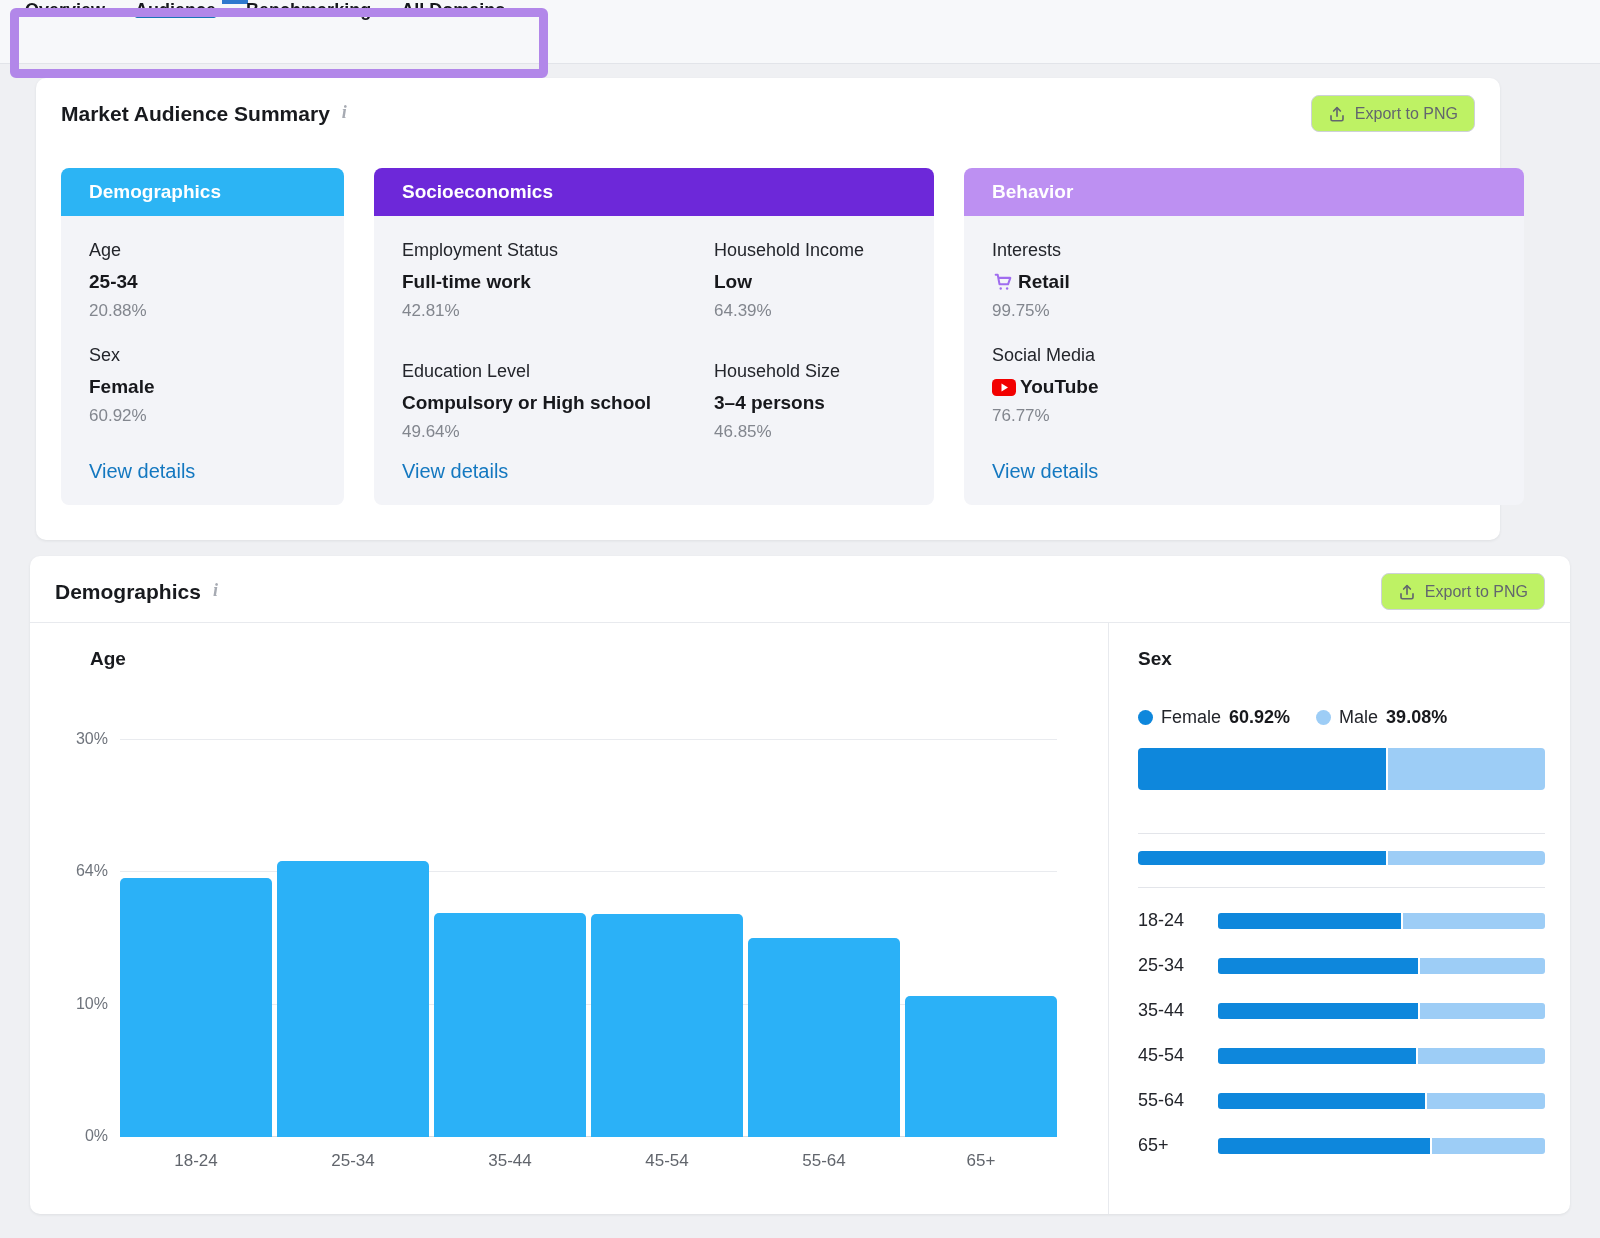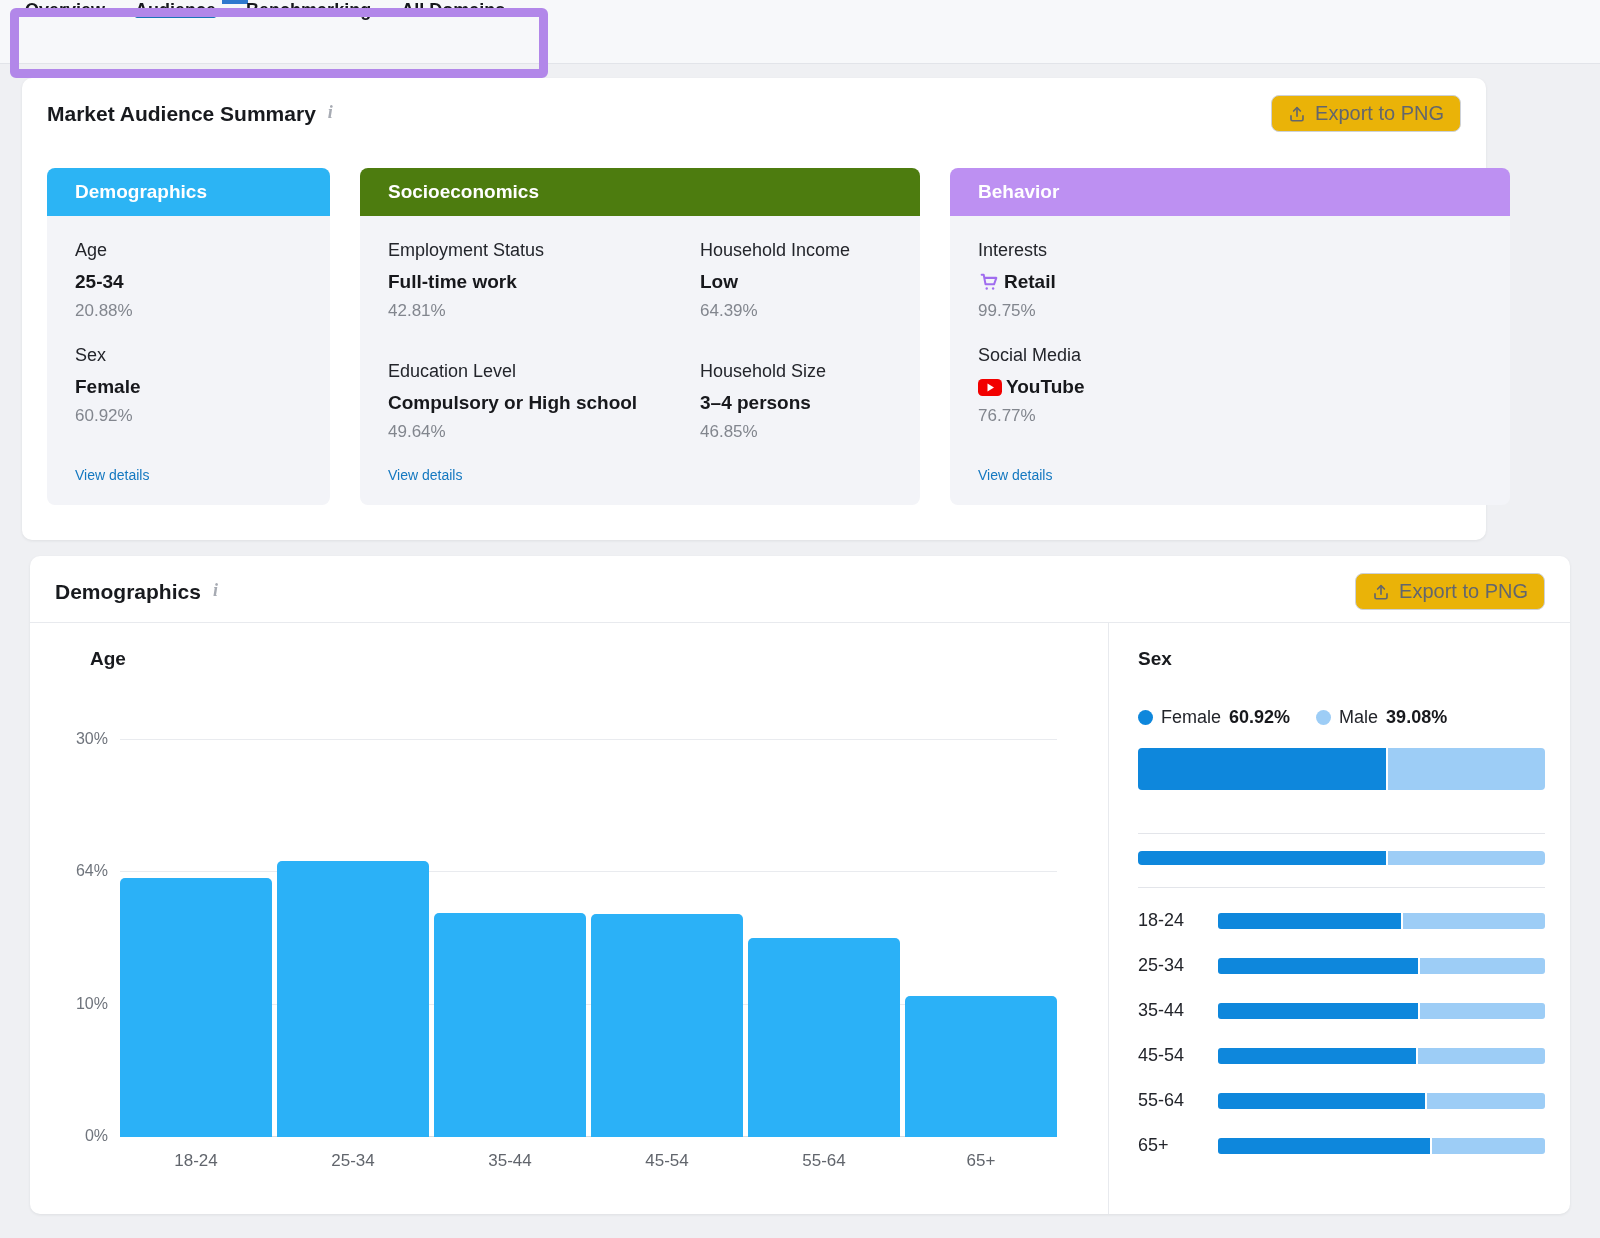--- a/index.html
+++ b/index.html
@@ -15,45 +15,45 @@
          color:#16181D; cursor:pointer; white-space:nowrap; }
   .tab.active::after { content:""; position:absolute; left:0; right:0; bottom:3px; height:4px;
                        background:#1B74BA; border-radius:2px; }
   .highlight-box { position:absolute; left:10px; top:8px; width:538px; height:70px;
                    border:9px solid #B287E9; border-radius:6px; pointer-events:none; z-index:5; }
   .artifact { position:absolute; left:222px; top:0; width:26px; height:4px; background:#2F79CE; }
 
   
   .card { position:absolute; background:#FFFFFF; border-radius:10px;
           box-shadow:0 1px 3px rgba(30,33,40,.08); }
-  .card-1 { left:22px; top:78px;  width:1464px; height:462px; }
+  .card-1 { left:36px; top:78px;  width:1464px; height:462px; }
   .card-2 { left:30px; top:556px; width:1540px; height:658px; }
   .card-head { display:flex; justify-content:space-between; align-items:center; padding:17px 25px 0 25px; }
   .card-title-wrap { display:flex; align-items:flex-start; gap:12px; }
   .card-title { font-size:21px; font-weight:700; color:#181A1E; }
   .info-i { font-family:"Liberation Serif", serif; font-style:italic; font-weight:700;
             font-size:18px; color:#A7ABB3; line-height:21px; cursor:pointer; }
   .export-btn { display:flex; align-items:center; gap:9px; height:37px; padding:0 16px;
-                background:#eab308; border:1px solid #CDD1D8; border-radius:8px;
-                font-size:20px; color:#62666E; cursor:pointer; }
+                background:#bef264; border:1px solid #CDD1D8; border-radius:8px;
+                font-size:16px; color:#62666E; cursor:pointer; }
   .card-2 .head-rule { position:absolute; left:0; top:66px; width:100%; height:1px; background:#E8EAEE; }
 
   
   .subcards { position:absolute; left:25px; top:90px; display:flex; gap:30px; }
   .subcard { display:flex; flex-direction:column; height:337px; border-radius:8px; }
   .subcard-head { height:48px; border-radius:8px 8px 0 0; display:flex; align-items:center;
                   padding:0 28px; color:#FFFFFF; font-size:19px; font-weight:700; }
   .subcard-body { flex:1; background:#F3F4F8; border-radius:0 0 8px 8px; padding:24px 28px 22px 28px;
                   display:flex; flex-direction:column; }
   .metric { margin-bottom:24px; }
   .metric-label { font-size:18px; color:#23252B; margin-bottom:10px; }
   .metric-value { font-size:19px; font-weight:700; color:#17181C; margin-bottom:8px; }
   .metric-value-row { display:flex; align-items:center; gap:4px; }
   .metric-pct { font-size:17px; color:#82868E; }
-  .view-details { margin-top:auto; font-size:14px; color:#1478C0; cursor:pointer; width:max-content; }
+  .view-details { margin-top:auto; font-size:20px; color:#1478C0; cursor:pointer; width:max-content; }
   .socio-grid { display:grid; grid-template-columns:312px 1fr; row-gap:24px; }
   .yt-badge { display:inline-flex; }
 
   
   .age-title { position:absolute; left:60px; top:92px; font-size:19px; font-weight:700; color:#181A1E; }
   .v-divider { position:absolute; left:1078px; top:66px; width:1px; height:592px; background:#E8EAEE; }
   .plot { position:absolute; left:90px; top:184px; width:937px; height:397px; }
   .gridline { position:absolute; left:0; right:0; height:1px; background:#E9EBEF; }
   .gridline.zero { background:#D8DBE0; }
   .ytick { position:absolute; left:-62px; width:50px; text-align:right; font-size:16px; color:#6F747C; }
@@ -128,21 +128,21 @@
           <div class="metric">
             <div class="metric-label">Sex</div>
             <div class="metric-value">Female</div>
             <div class="metric-pct">60.92%</div>
           </div>
           <a class="view-details">View details</a>
         </div>
       </div>
 
       <div class="subcard" style="width:560px;">
-        <div class="subcard-head" style="background: #4d7c0f;">Socioeconomics</div>
+        <div class="subcard-head" style="background: #6d28d9;">Socioeconomics</div>
         <div class="subcard-body">
           <div class="socio-grid">
             <div class="metric" style="margin-bottom:16px;">
               <div class="metric-label">Employment Status</div>
               <div class="metric-value">Full-time work</div>
               <div class="metric-pct">42.81%</div>
             </div>
             <div class="metric" style="margin-bottom:0;">
               <div class="metric-label">Household Income</div>
               <div class="metric-value">Low</div>

